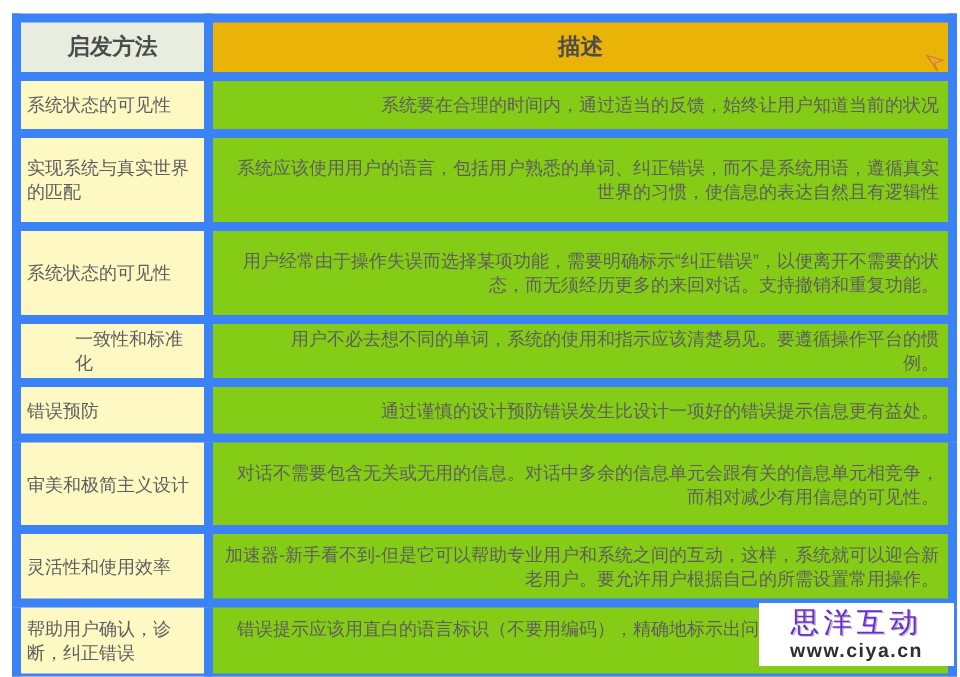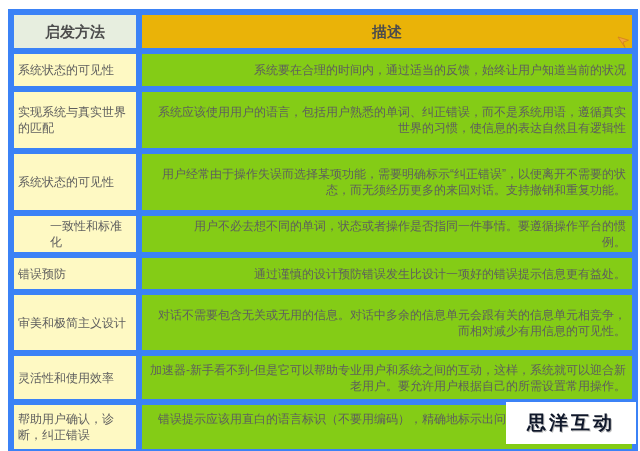--- a/index.html
+++ b/index.html
@@ -46,21 +46,21 @@
   .cursor-marker {
     position:absolute; left:616px; top:35px; width:14px; height:14px;
   }
 
   .watermark {
     position:absolute; left:506px; top:402px; width:130px; height:42px;
     background:#ffffff; display:flex; flex-direction:column;
     align-items:center; justify-content:center; text-align:center;
   }
   .watermark .brand {
-    font-size:19px; font-weight:bold; color:#0f172a; letter-spacing:3px;
+    font-size:19px; font-weight:normal; color:#6d28d9; letter-spacing:3px;
     line-height:20px; text-shadow:1px 1px 0 #bcbcbc;
   }
   .watermark .url {
     font-size:13px; font-weight:bold; color:#2e2e2e; line-height:15px;
     letter-spacing:1px;
     text-shadow:-1px -1px 0 #fff, 1px -1px 0 #fff, -1px 1px 0 #fff, 1px 1px 0 #fff;
   }
 </style>
 </head>
 <body>
@@ -86,21 +86,21 @@
       <tr>
         <td class="method">实现系统与真实世界的匹配</td>
         <td class="desc">系统应该使用用户的语言，包括用户熟悉的单词、纠正错误，而不是系统用语，遵循真实世界的习惯，使信息的表达自然且有逻辑性</td>
       </tr>
       <tr>
         <td class="method">系统状态的可见性</td>
         <td class="desc">用户经常由于操作失误而选择某项功能，需要明确标示“纠正错误”，以便离开不需要的状态，而无须经历更多的来回对话。支持撤销和重复功能。</td>
       </tr>
       <tr>
         <td class="method">一致性和标准化</td>
-        <td class="desc">用户不必去想不同的单词，状态或者操作是否指同一件事情。要遵循操作平台的惯例。</td>
+        <td class="desc">用户不必去想不同的单词，系统的使用和指示应该清楚易见。要遵循操作平台的惯例。</td>
       </tr>
       <tr>
         <td class="method">错误预防</td>
         <td class="desc">通过谨慎的设计预防错误发生比设计一项好的错误提示信息更有益处。</td>
       </tr>
       <tr>
         <td class="method">审美和极简主义设计</td>
         <td class="desc">对话不需要包含无关或无用的信息。对话中多余的信息单元会跟有关的信息单元相竞争，而相对减少有用信息的可见性。</td>
       </tr>
       <tr>
@@ -120,15 +120,16 @@
   </table>
 
   <div class="cursor-marker">
     <svg width="14" height="14" viewBox="0 0 14 14" xmlns="http://www.w3.org/2000/svg">
       <path d="M2,2 L12.5,5.2 L7,7.2 L9,12.5 Z" fill="#f2a33c" stroke="#d07f1f" stroke-width="0.8"></path>
     </svg>
   </div>
 
   <div class="watermark">
     <div class="brand">思洋互动</div>
+    <div class="url">www.ciya.cn</div>
   </div>
 
 </div>
 
 </body></html>

